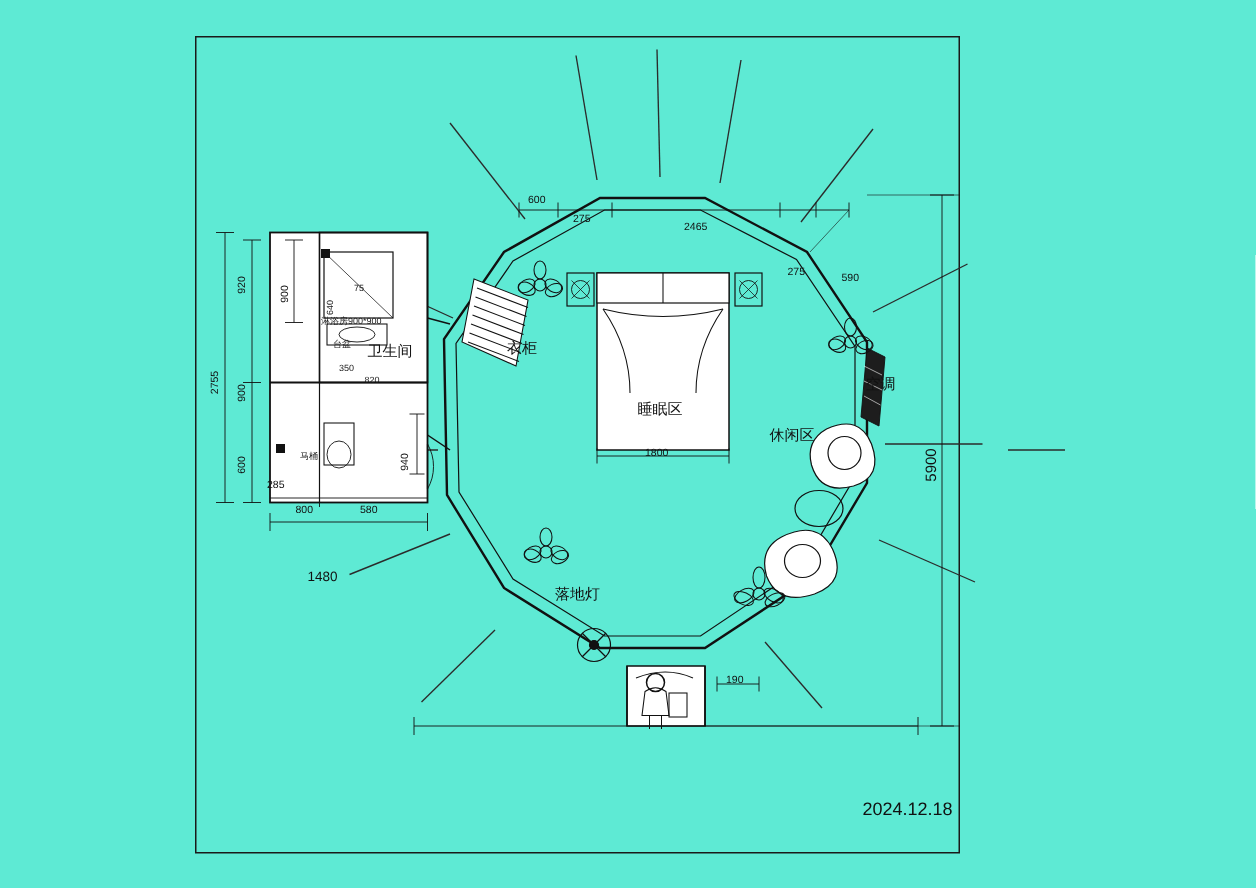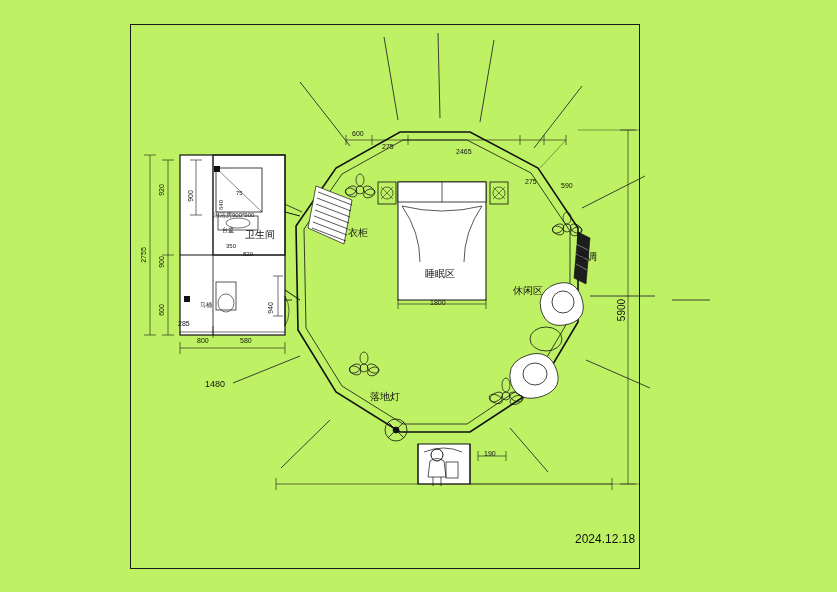--- a/index.html
+++ b/index.html
@@ -4,21 +4,21 @@
 <style>
   html, body {
     margin: 0;
     padding: 0;
     background: #ffffff;
   }
   #page {
     position: relative;
     width: 837px;
     height: 592px;
-    background: #bef264;
+    background: #5eead4;
     font-family: "Liberation Sans", sans-serif;
     overflow: hidden;
   }
   .frame {
     position: absolute;
     left: 130px;
     top: 24px;
     width: 510px;
     height: 545px;
     border: 1px solid #1a1a1a;
@@ -253,21 +253,21 @@
         <line x1="506" y1="451" x2="506" y2="461"></line>
 
         <line x1="278" y1="276" x2="278" y2="316"></line>
         <line x1="273" y1="276" x2="283" y2="276"></line>
         <line x1="273" y1="316" x2="283" y2="316"></line>
       </g>
     </g>
   </svg>
 
   <div class="lbl cn" style="left:245px; top:230px;">卫生间</div>
-  <div class="lbl cn" style="left:348px; top:228px;">衣柜</div>
+  <div class="lbl cn" style="left:338px; top:228px;">衣柜</div>
   <div class="lbl cn" style="left:425px; top:269px;">睡眠区</div>
   <div class="lbl cn" style="left:577px; top:252px;">空调</div>
   <div class="lbl cn" style="left:513px; top:286px;">休闲区</div>
   <div class="lbl cn" style="left:370px; top:392px;text-align:center;">落地灯</div>
 
   <div class="lbl tiny" style="left:214px; top:212px;">淋浴房900*900</div>
   <div class="lbl tiny" style="left:222px; top:227px;">台盆</div>
   <div class="lbl tiny" style="left:200px; top:302px;">马桶</div>
 
   <div class="lbl dim rot" style="left:147px; top:255px; transform:rotate(-90deg) translate(-50%,-100%);">2755</div>

